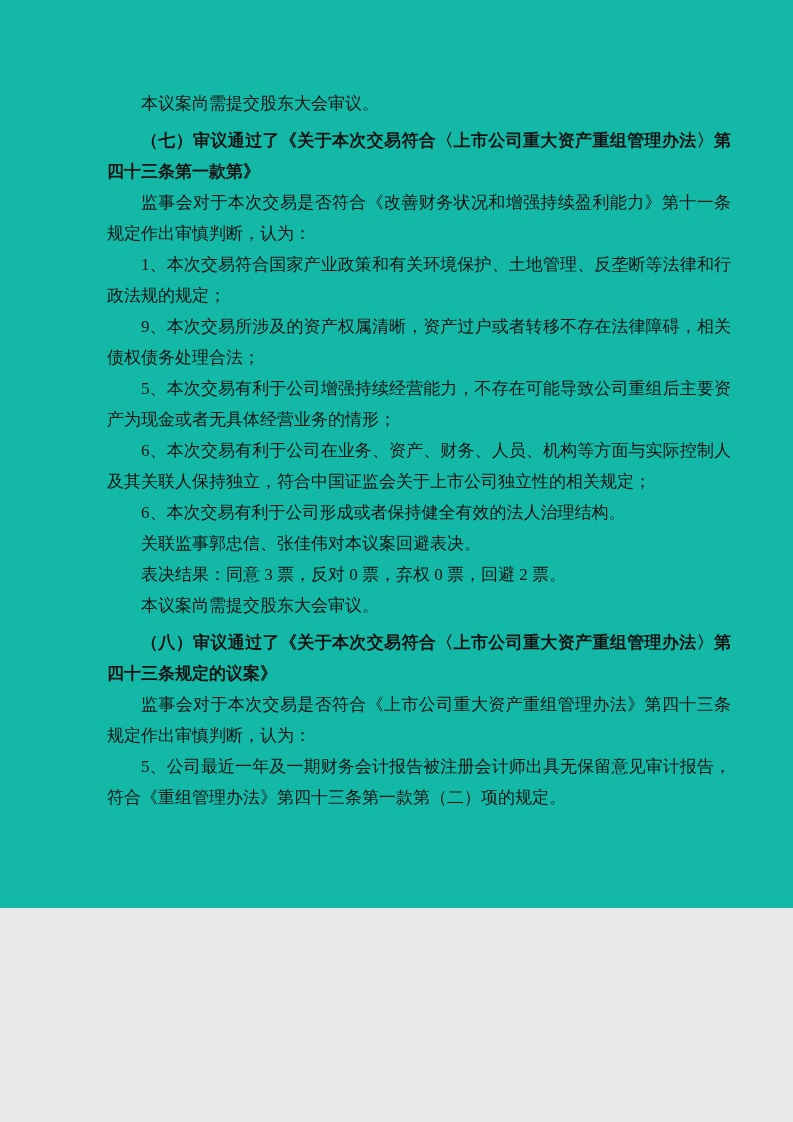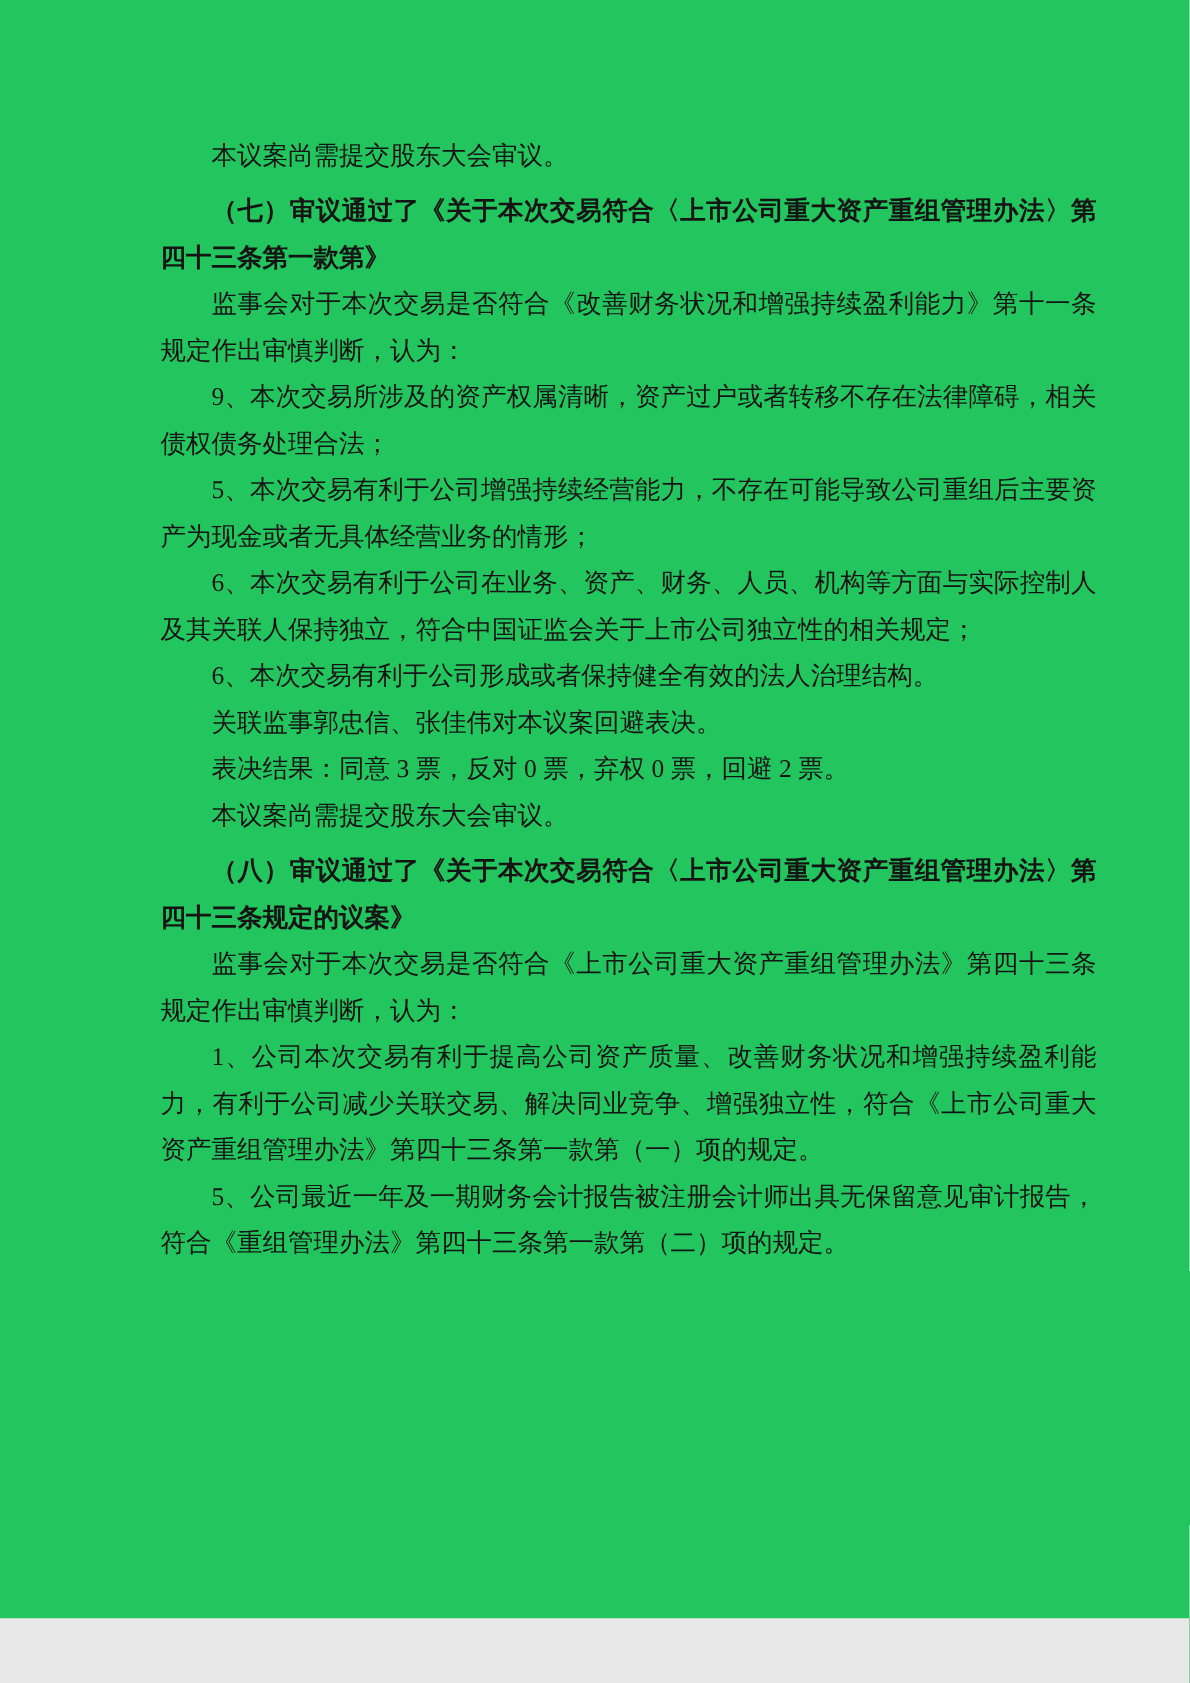--- a/index.html
+++ b/index.html
@@ -3,23 +3,23 @@
 <meta charset="utf-8">
 <style>
   html, body {
     margin: 0;
     padding: 0;
     background: #e8e8e8;
   }
   .page {
     position: relative;
     width: 793px;
-    height: 1079px;
+    height: 908px;
     margin: 0 auto;
-    background: #22c55e;
+    background: #14b8a6;
     box-sizing: border-box;
     padding: 88px 62px 0 107px;
     font-family: "Liberation Serif", "DejaVu Serif", serif;
     font-size: 17px;
     line-height: 31px;
     color: #141414;
     overflow: hidden;
   }
   .page p {
     margin: 0;
@@ -33,24 +33,24 @@
     margin-top: 6px;
   }
 </style>
 </head>
 <body>
 
 <div class="page">
   <p class="body">本议案尚需提交股东大会审议。</p>
   <p class="heading">（七）审议通过了《关于本次交易符合〈上市公司重大资产重组管理办法〉第四十三条第一款第》</p>
   <p class="body">监事会对于本次交易是否符合《改善财务状况和增强持续盈利能力》第十一条规定作出审慎判断，认为：</p>
+  <p class="body">1、本次交易符合国家产业政策和有关环境保护、土地管理、反垄断等法律和行政法规的规定；</p>
   <p class="body">9、本次交易所涉及的资产权属清晰，资产过户或者转移不存在法律障碍，相关债权债务处理合法；</p>
   <p class="body">5、本次交易有利于公司增强持续经营能力，不存在可能导致公司重组后主要资产为现金或者无具体经营业务的情形；</p>
   <p class="body">6、本次交易有利于公司在业务、资产、财务、人员、机构等方面与实际控制人及其关联人保持独立，符合中国证监会关于上市公司独立性的相关规定；</p>
   <p class="body">6、本次交易有利于公司形成或者保持健全有效的法人治理结构。</p>
   <p class="body">关联监事郭忠信、张佳伟对本议案回避表决。</p>
   <p class="body">表决结果：同意 3 票，反对 0 票，弃权 0 票，回避 2 票。</p>
   <p class="body">本议案尚需提交股东大会审议。</p>
   <p class="heading">（八）审议通过了《关于本次交易符合〈上市公司重大资产重组管理办法〉第四十三条规定的议案》</p>
   <p class="body">监事会对于本次交易是否符合《上市公司重大资产重组管理办法》第四十三条规定作出审慎判断，认为：</p>
-  <p class="body">1、公司本次交易有利于提高公司资产质量、改善财务状况和增强持续盈利能力，有利于公司减少关联交易、解决同业竞争、增强独立性，符合《上市公司重大资产重组管理办法》第四十三条第一款第（一）项的规定。</p>
   <p class="body">5、公司最近一年及一期财务会计报告被注册会计师出具无保留意见审计报告，符合《重组管理办法》第四十三条第一款第（二）项的规定。</p>
 </div>
 
 </body></html>

